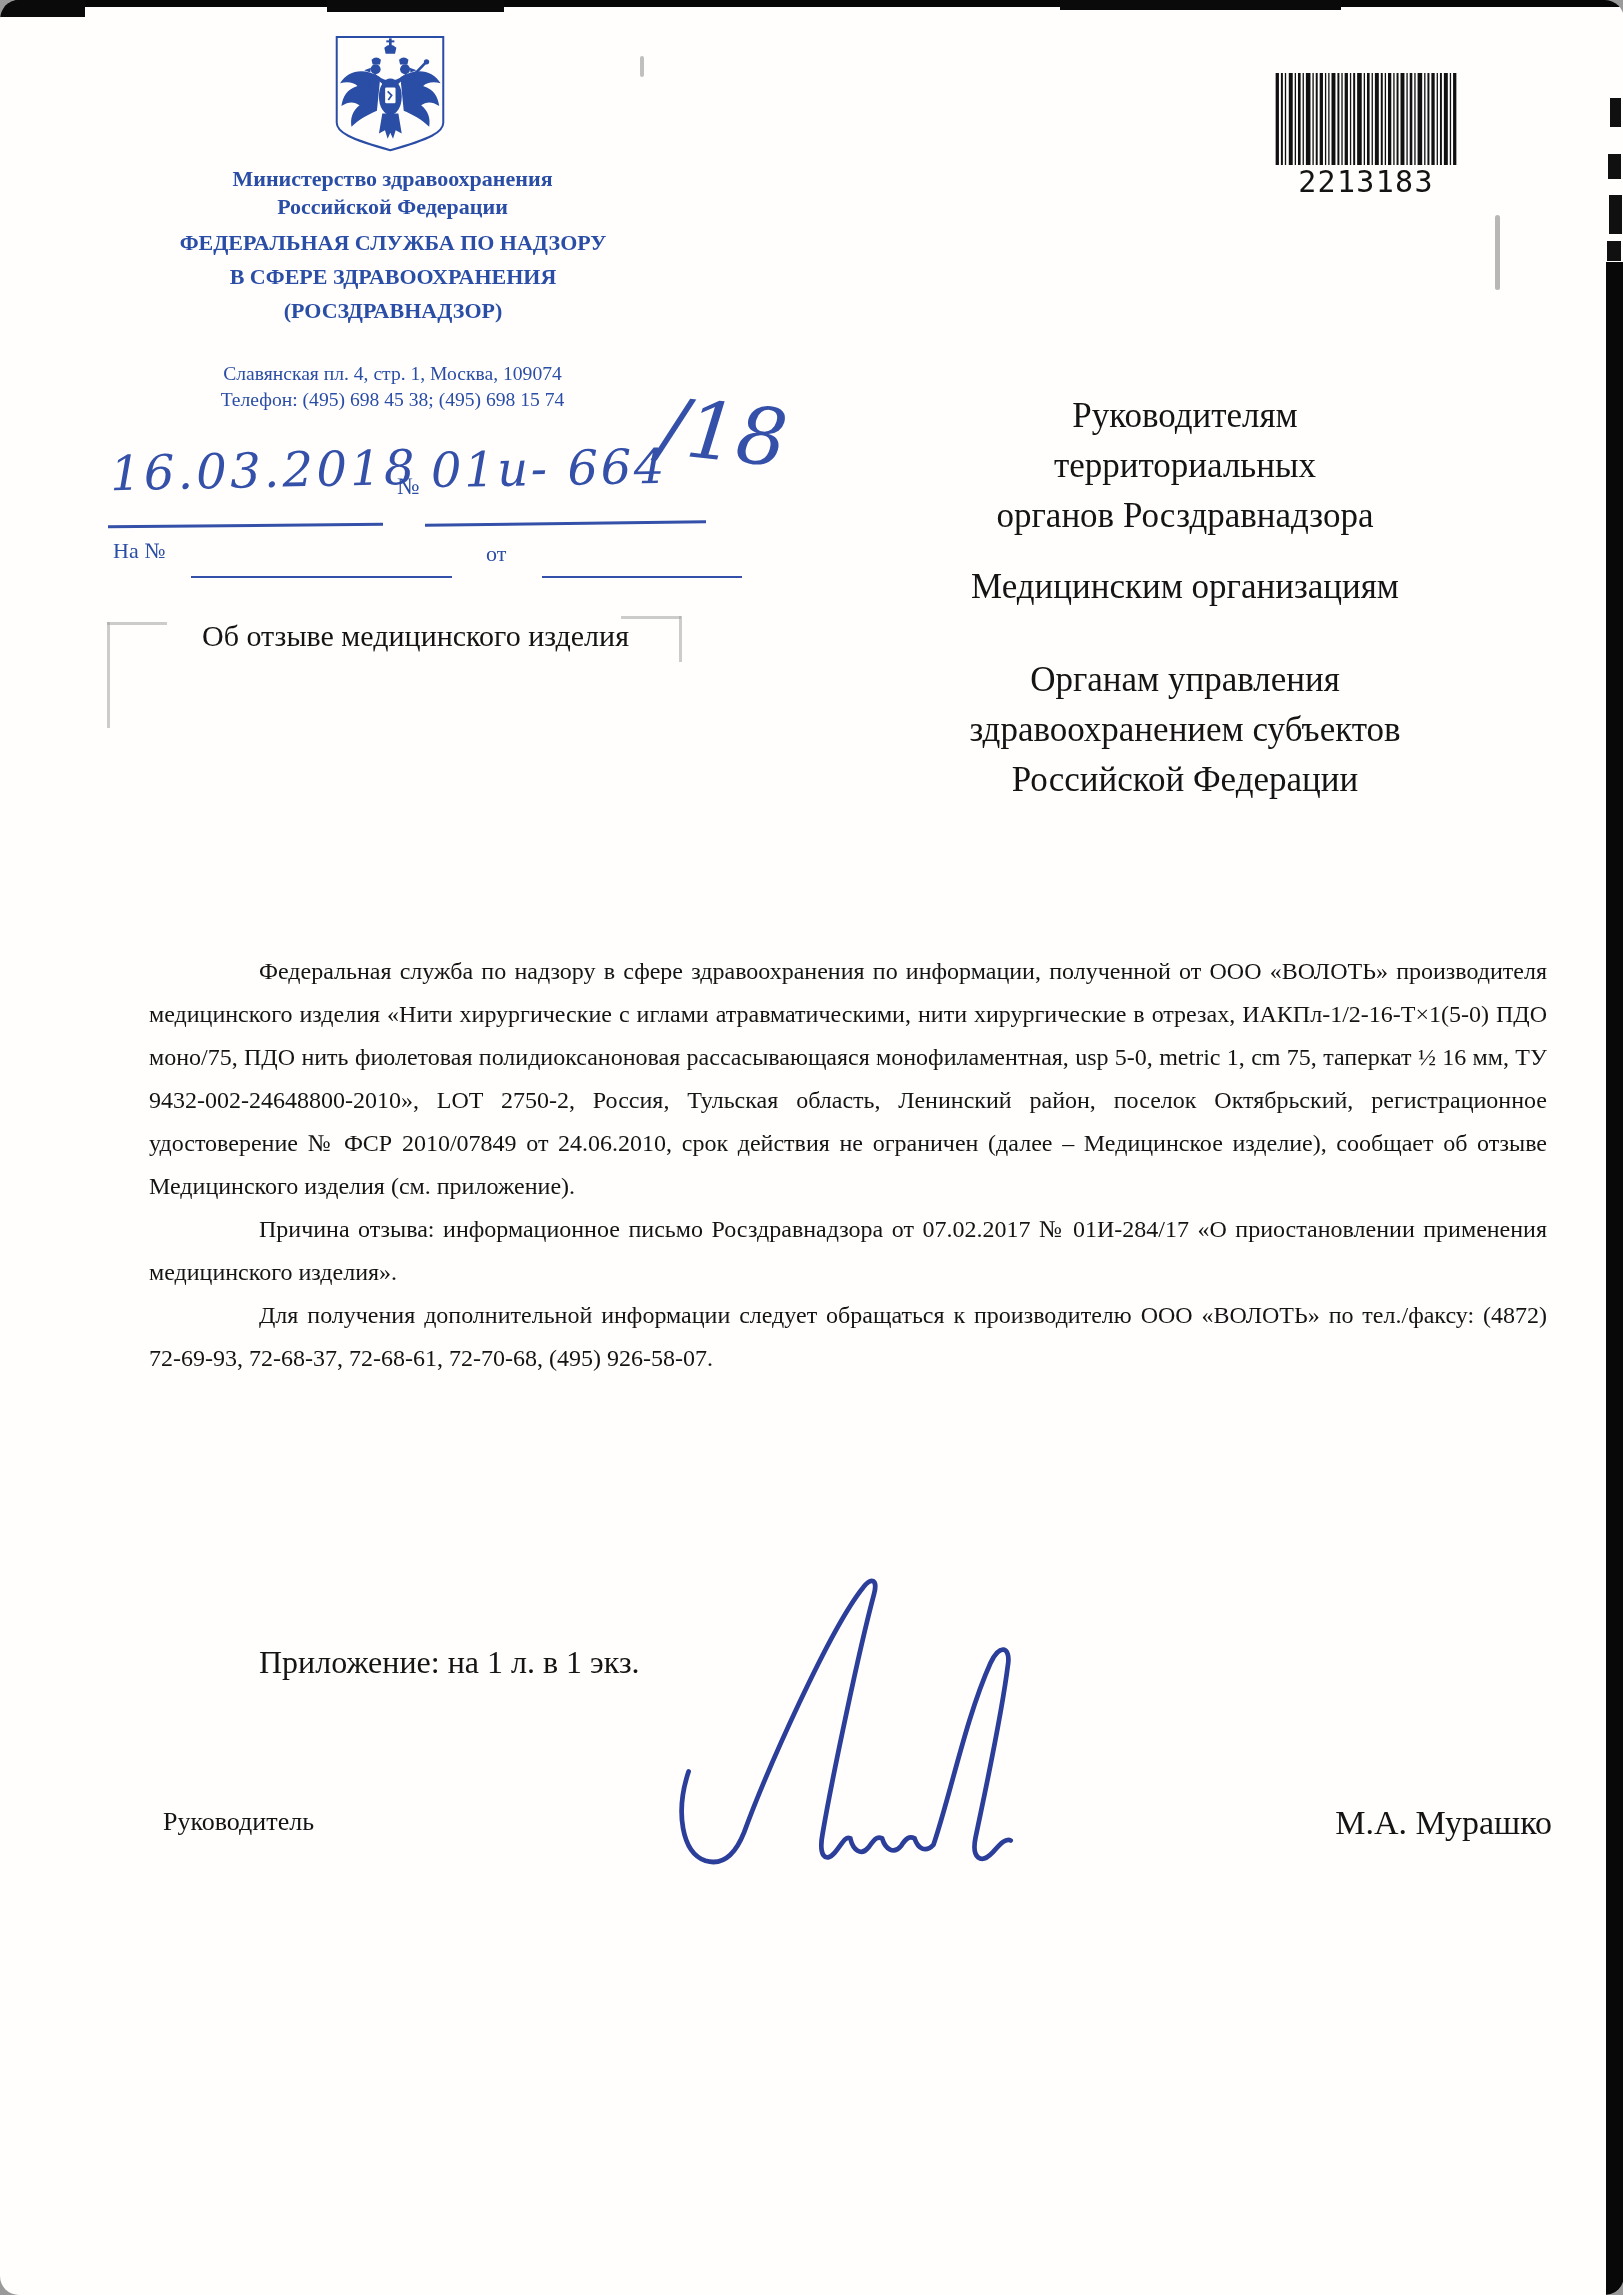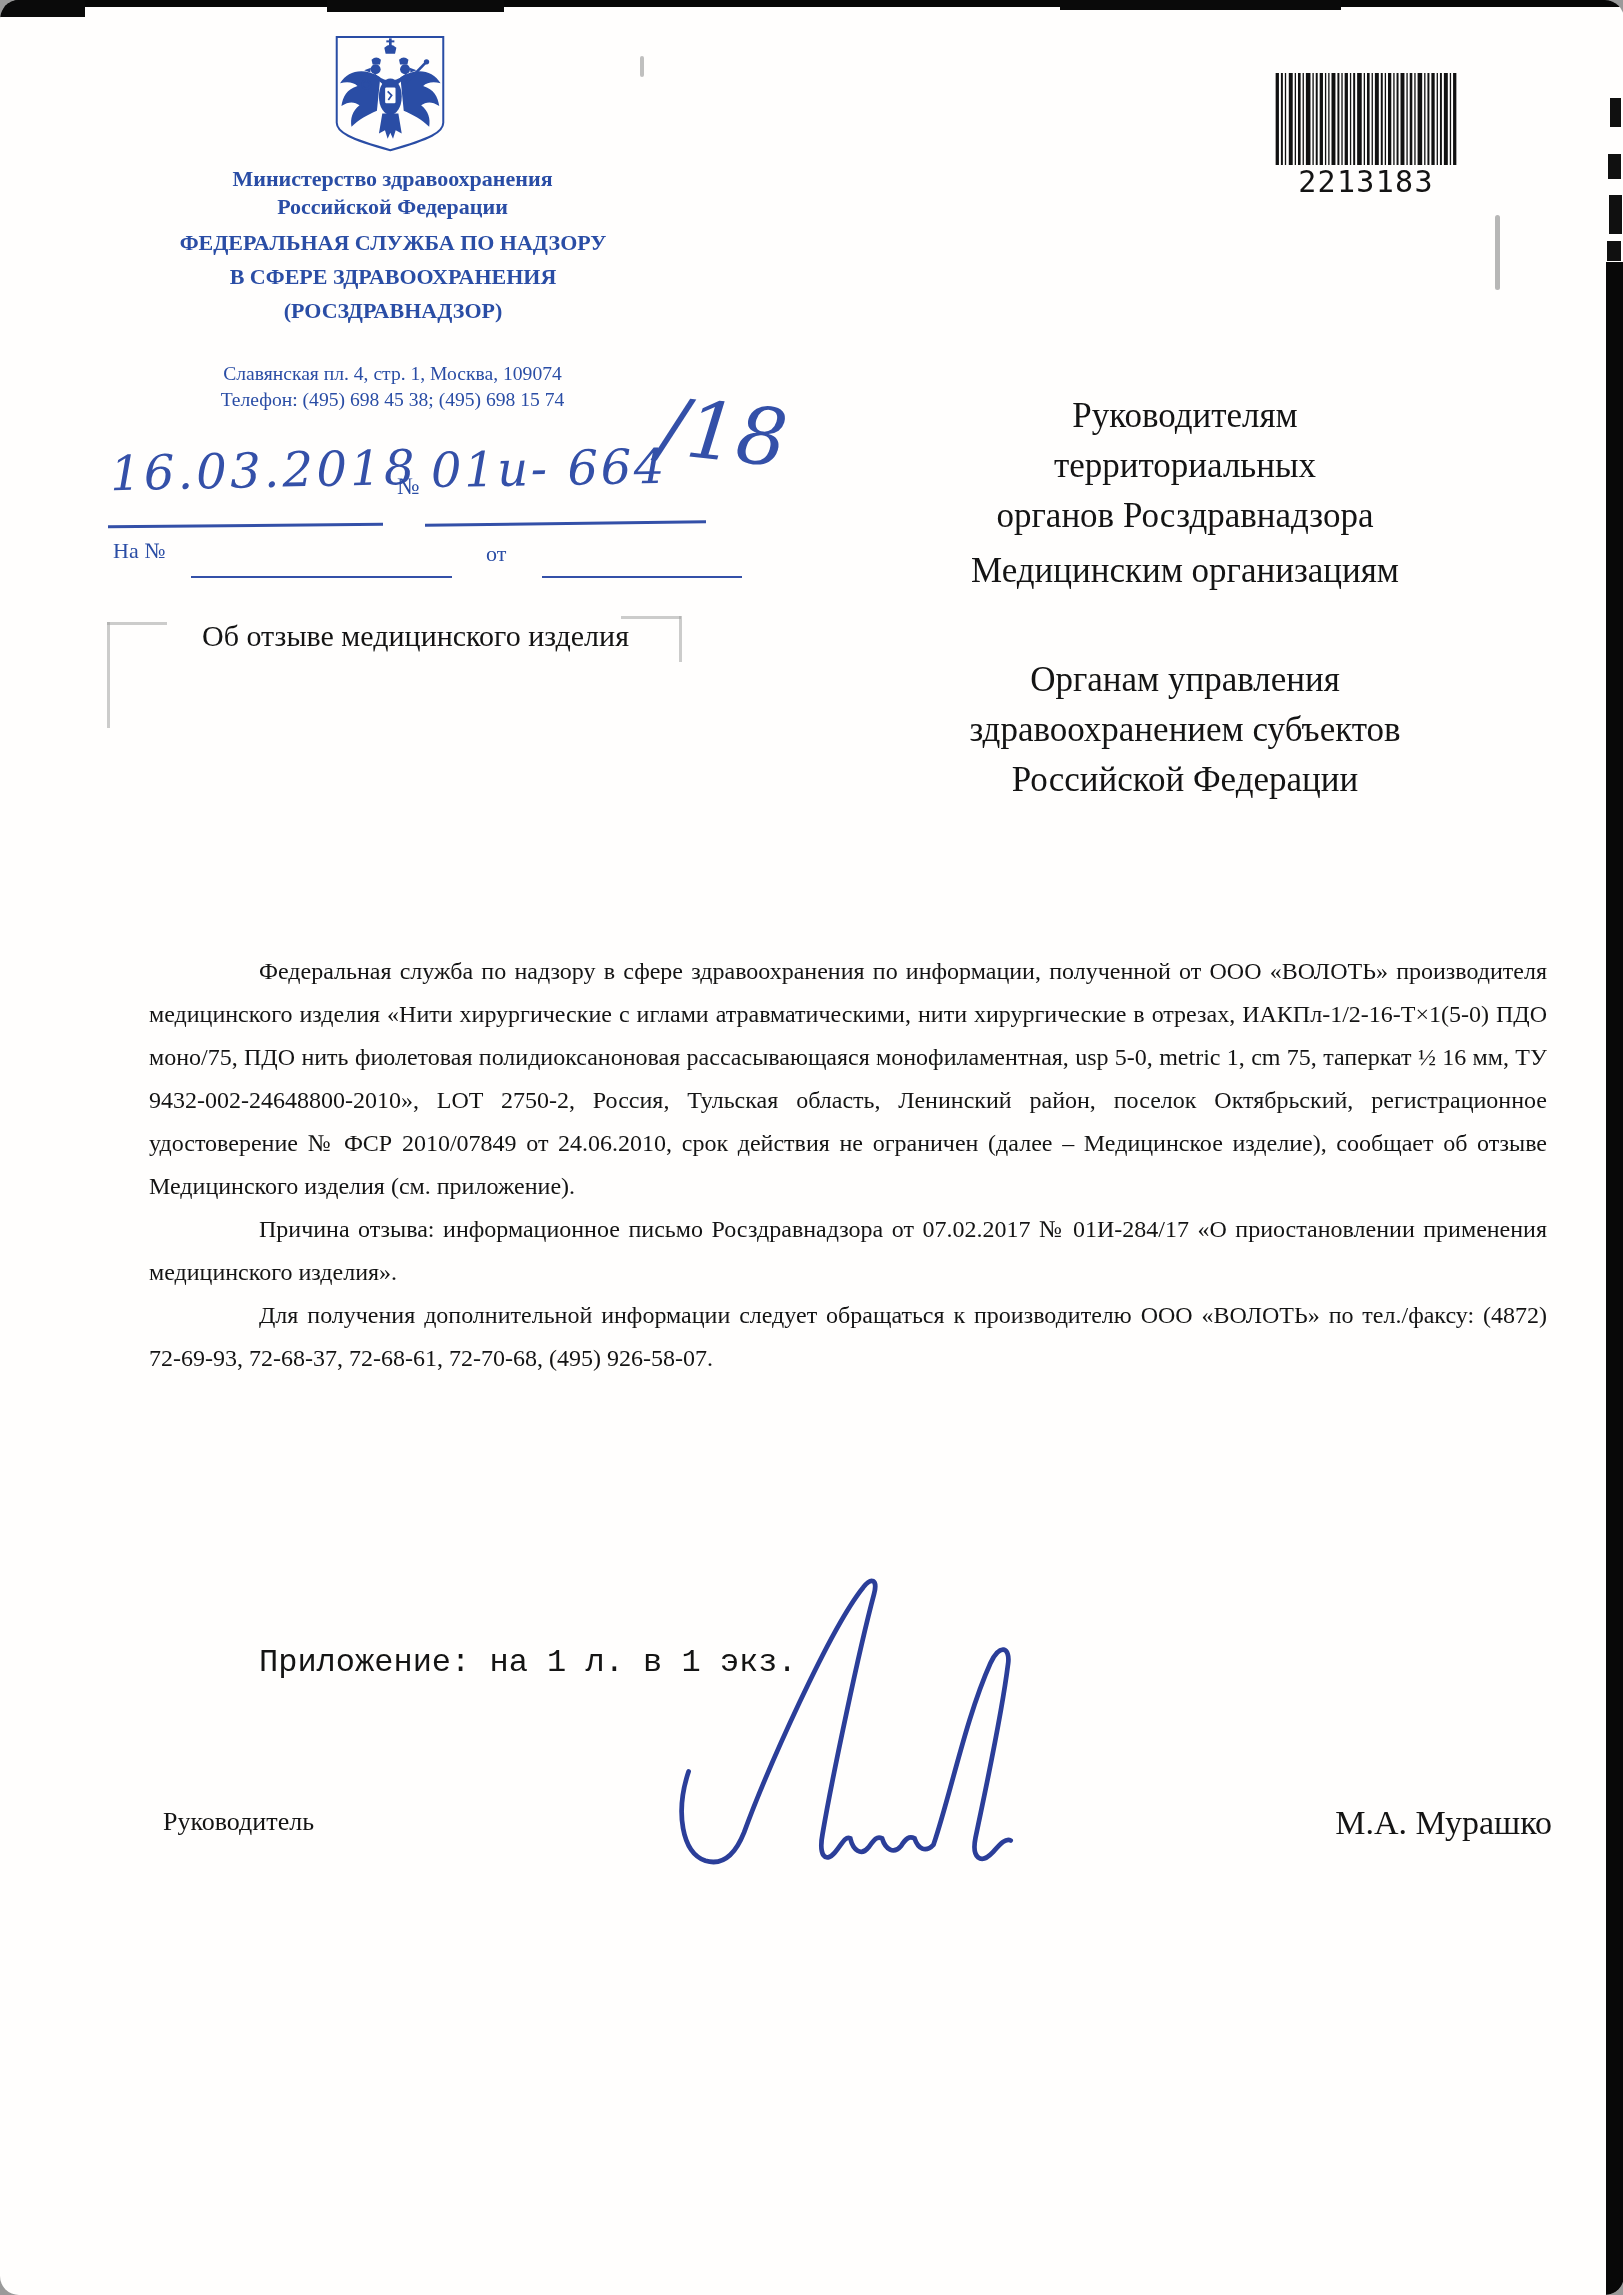--- a/index.html
+++ b/index.html
@@ -59,27 +59,27 @@
   .crn-rv{left:679px;top:616px;width:3.3px;height:46px;}
 
   .subject{left:111px;top:619px;width:609px;font-size:30px;}
 
   
   .barcode{left:1275px;top:73px;}
   .barcode-num{left:1275px;top:164px;width:182px;font-family:"DejaVu Sans Mono", monospace;font-size:30px;letter-spacing:1.3px;}
   .recipient{width:576px;left:897px;font-size:35px;line-height:50px;}
   .rcp0{top:250px;}
   .rcp1{top:391px;}
-  .rcp2{top:546px;}
+  .rcp2{top:562px;}
   .rcp3{top:655px;}
 
   
   .bodytext{left:149px;top:950px;width:1398px;font-size:24px;line-height:43px;text-align:justify;}
   .bodytext p{margin:0;text-indent:110px;}
-  .attachment{left:259px;top:1644px;font-size:32px;font-family:Liberation Mono, monospace;}
+  .attachment{left:259px;top:1644px;font-size:32px;}
 
   .sig{left:648px;top:1564px;}
   .signer-title{left:163px;top:1807px;font-size:26px;}
   .signer-name{left:1244px;top:1804px;width:308px;text-align:right;font-size:34px;}
 </style>
 </head>
 <body>
 
 <div class="page">
 

